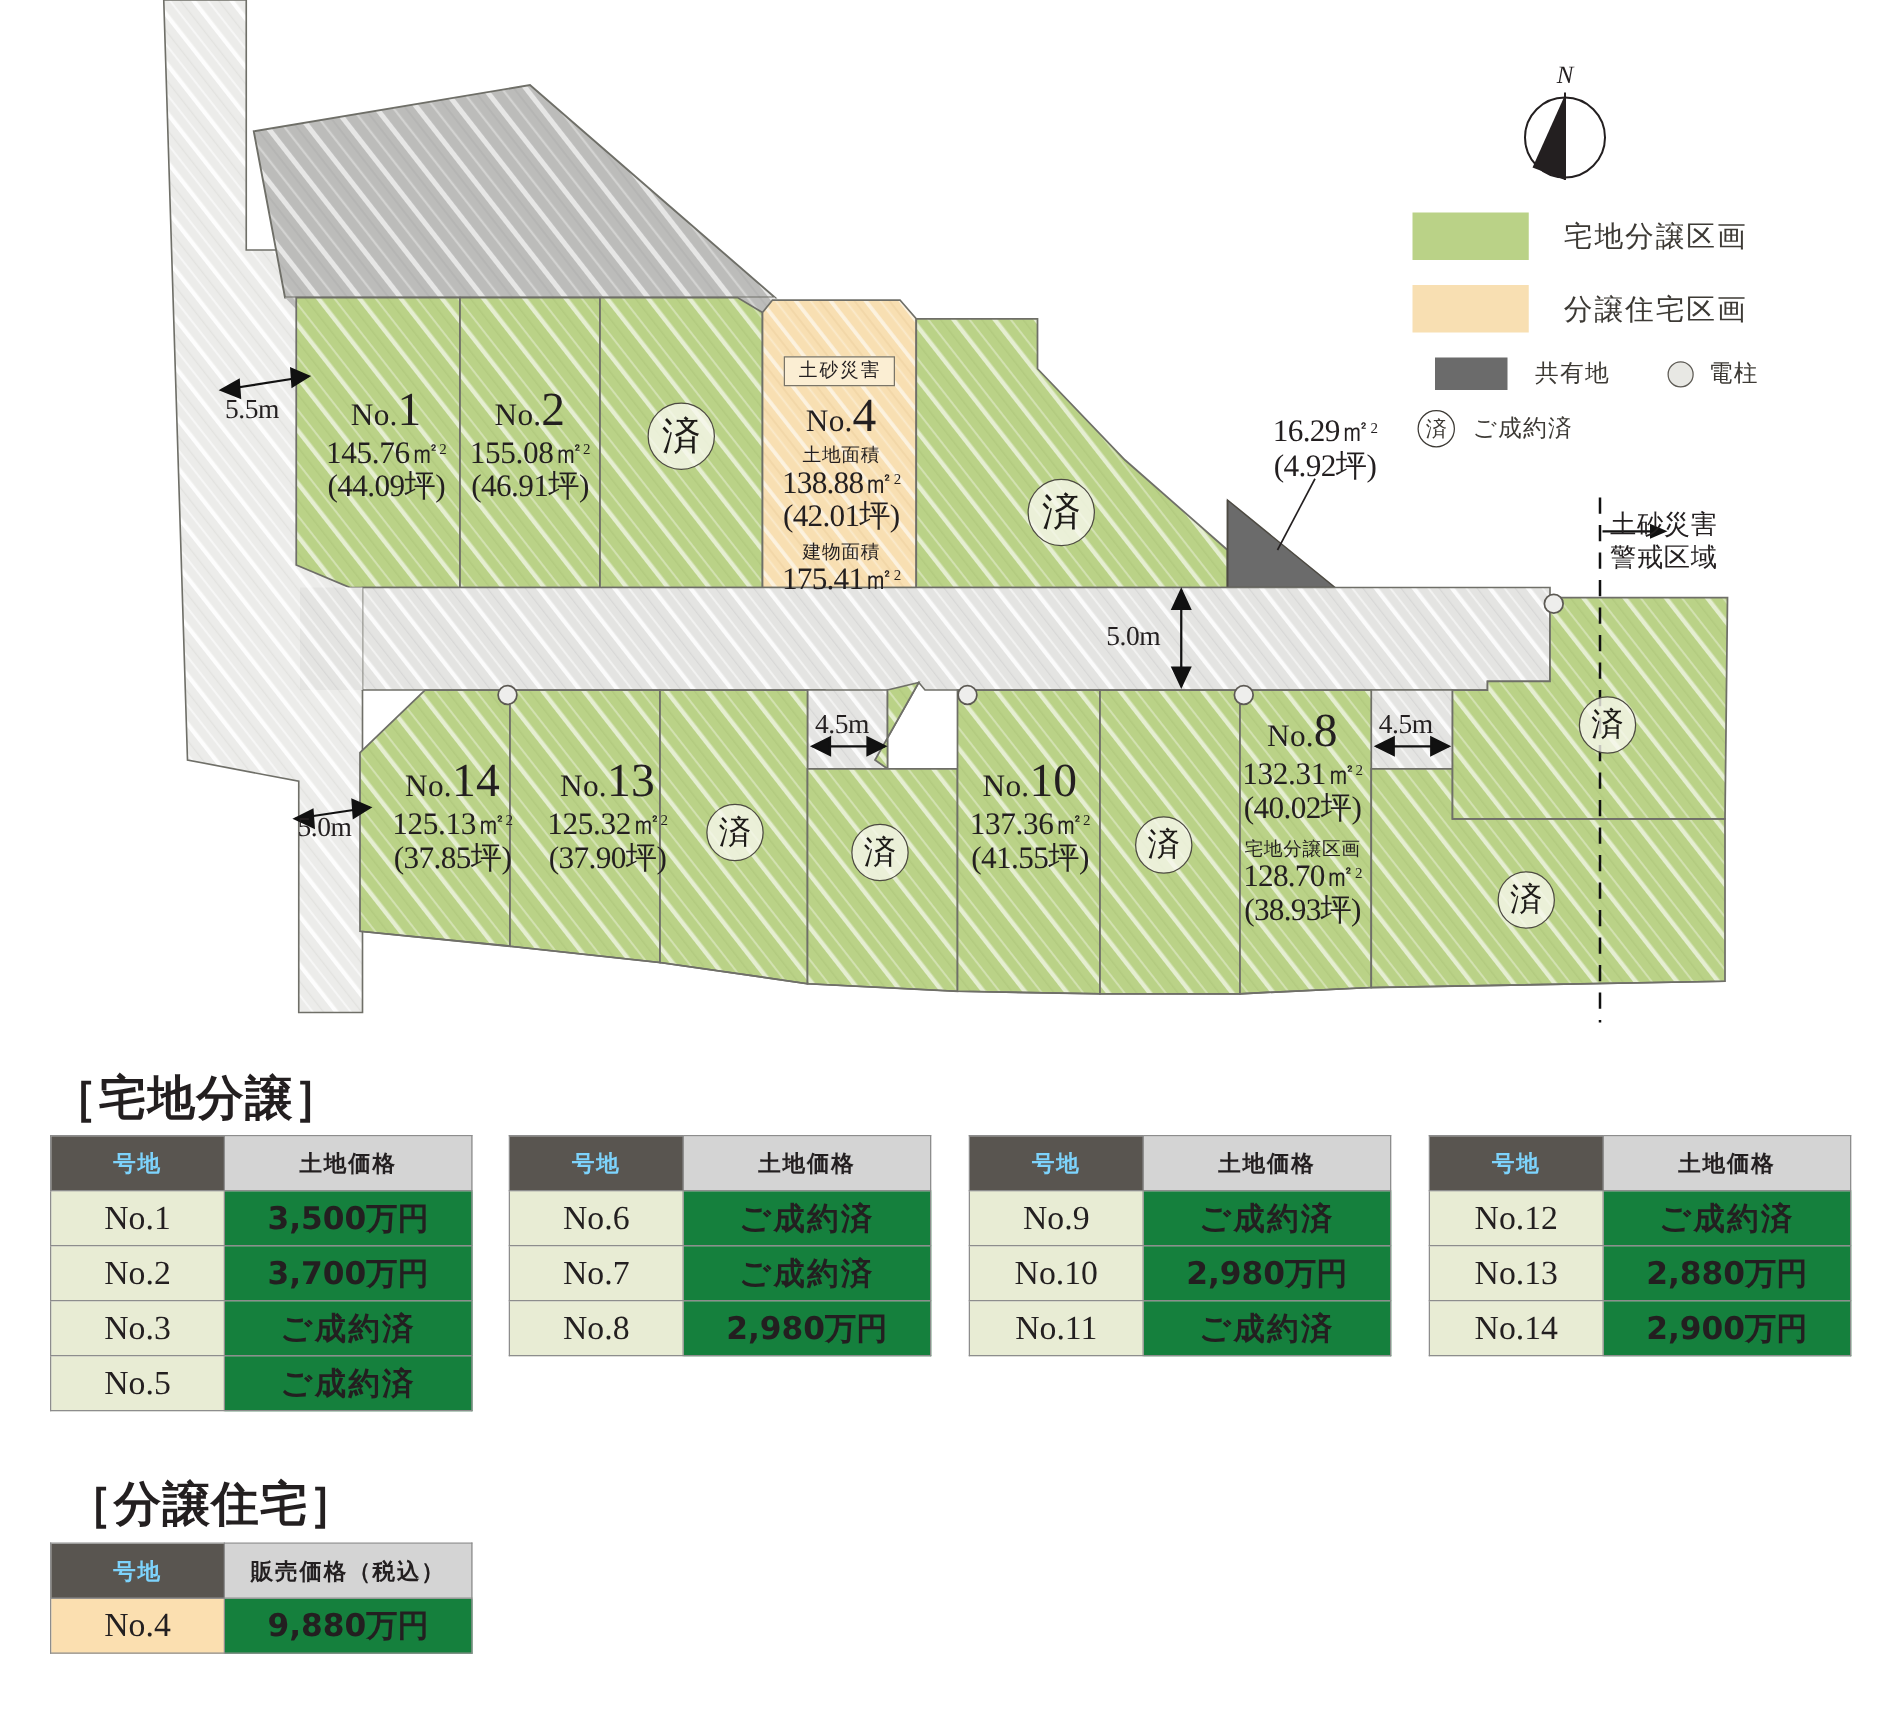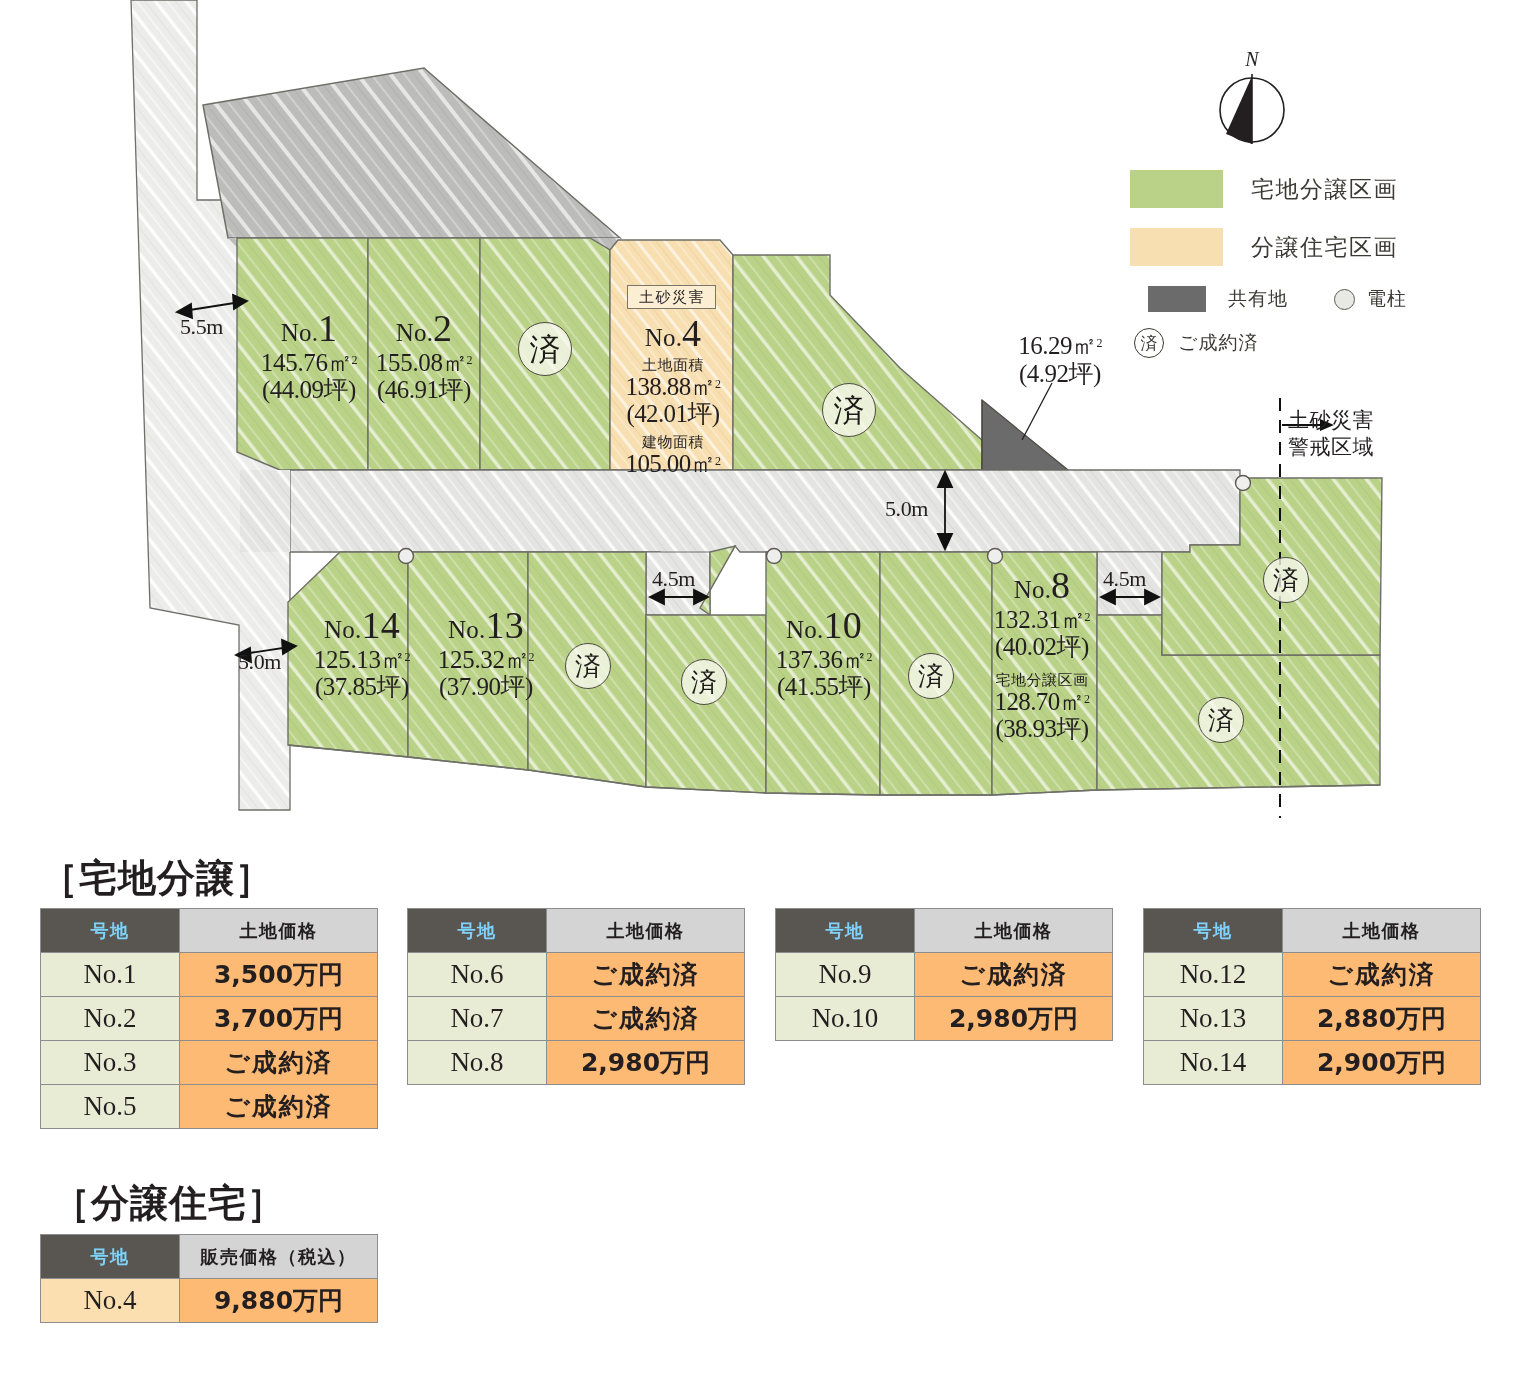--- a/index.html
+++ b/index.html
@@ -163,21 +163,21 @@
   }
   th.h-no { background: #595550; color: #7dd3fc; width: 139px; }
   th.h-price { background: #d4d4d4; color: #231f20; }
   td.c-no {
     background: #e8ecd4;
     font-family: "Liberation Serif","DejaVu Serif",serif;
     font-size: 27px;
   }
   td.c-no.tan { background: #fbdfb0; }
   td.c-price {
-    background: #fdba74;
+    background: #15803d;
     font-family: "DejaVu Sans", "Liberation Sans", sans-serif;
     font-weight: bold;
     font-size: 25px;
     letter-spacing: 0px;
     margin-top: 13px;
   }
   td.c-price.jp { letter-spacing: 2px; }
 </style>
 </head>
 <body>
@@ -337,21 +337,21 @@
     <div class="lot-tsubo">(46.91坪)</div>
   </div>
 
   <div class="tag-box" style="left:627px; top:285px;">土砂災害</div>
   <div class="lot-label" style="left:613px; top:313px; width:120px;">
     <div class="lot-no"><span>No.</span><span class="big">4</span></div>
     <div class="sub-cap" style="margin-top:3px;">土地面積</div>
     <div class="sub-val"><span>138.88</span><span>㎡</span><span class="sup">2</span></div>
     <div class="sub-val">(42.01坪)</div>
     <div class="sub-cap" style="margin-top:7px;">建物面積</div>
-    <div class="sub-val"><span>105.00</span><span>㎡</span><span class="sup">2</span></div>
+    <div class="sub-val"><span>175.41</span><span>㎡</span><span class="sup">2</span></div>
   </div>
 
   <div class="lot-label" style="left:300px; top:605px; width:124px;">
     <div class="lot-no"><span>No.</span><span class="big">14</span></div>
     <div class="lot-area"><span>125.13</span><span>㎡</span><span class="sup">2</span></div>
     <div class="lot-tsubo">(37.85坪)</div>
   </div>
 
   <div class="lot-label" style="left:424px; top:605px; width:124px;">
     <div class="lot-no"><span>No.</span><span class="big">13</span></div>
@@ -492,20 +492,24 @@
     </thead>
     <tbody>
       <tr>
         <td class="c-no">No.9</td>
         <td class="c-price jp">ご成約済</td>
       </tr>
       <tr>
         <td class="c-no">No.10</td>
         <td class="c-price">2,980万円</td>
       </tr>
+      <tr>
+        <td class="c-no">No.11</td>
+        <td class="c-price jp">ご成約済</td>
+      </tr>
     </tbody>
   </table>
 
   <table class="price" style="position:absolute; left:1143px; top:68px; width:338px;">
     <thead>
       <tr>
         <th class="h-no">号地</th>
         <th class="h-price">土地価格</th>
       </tr>
     </thead>

